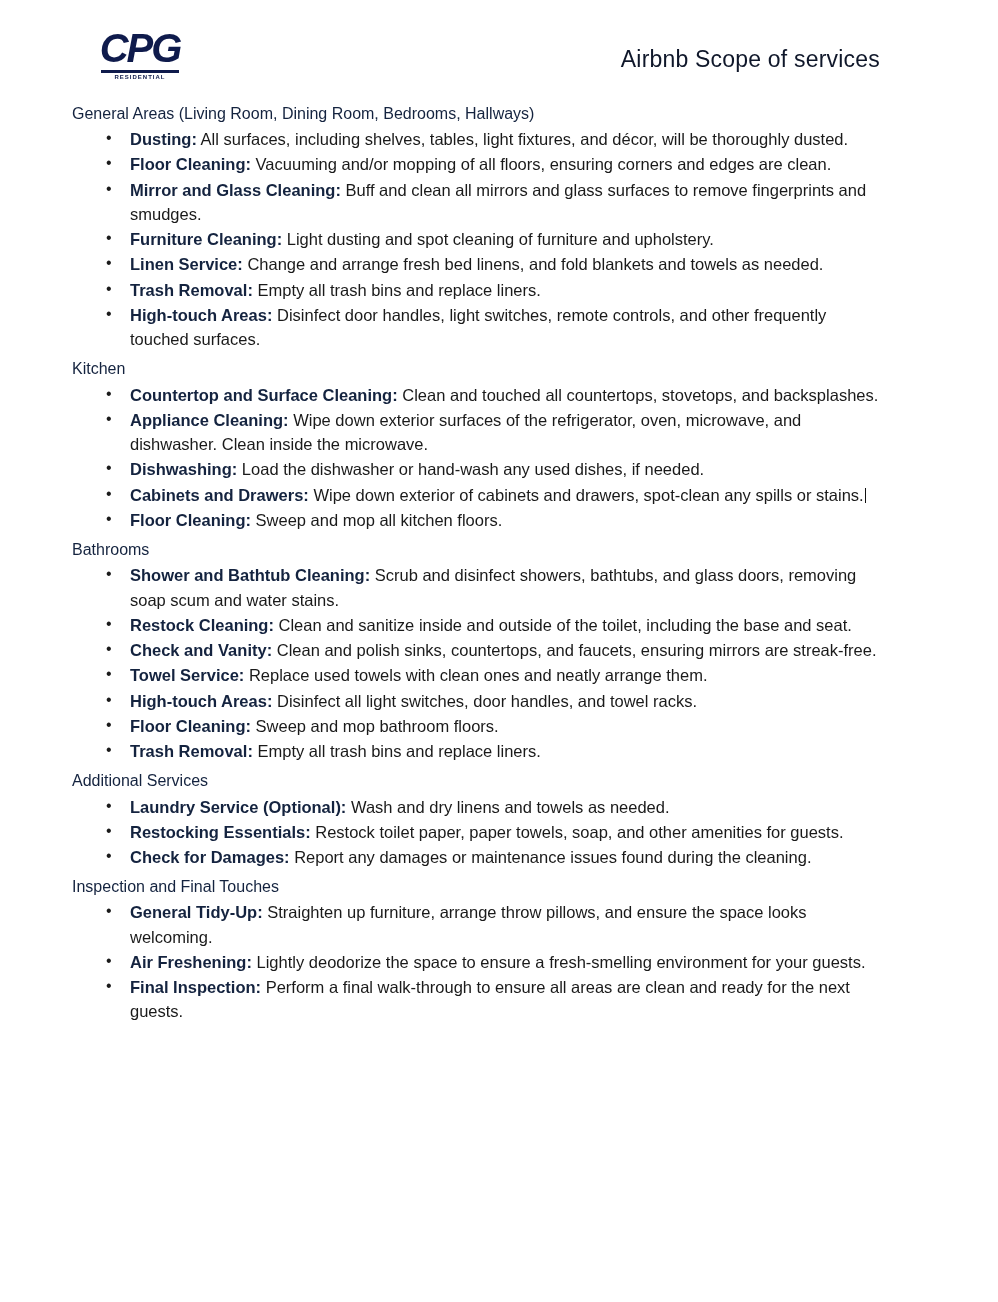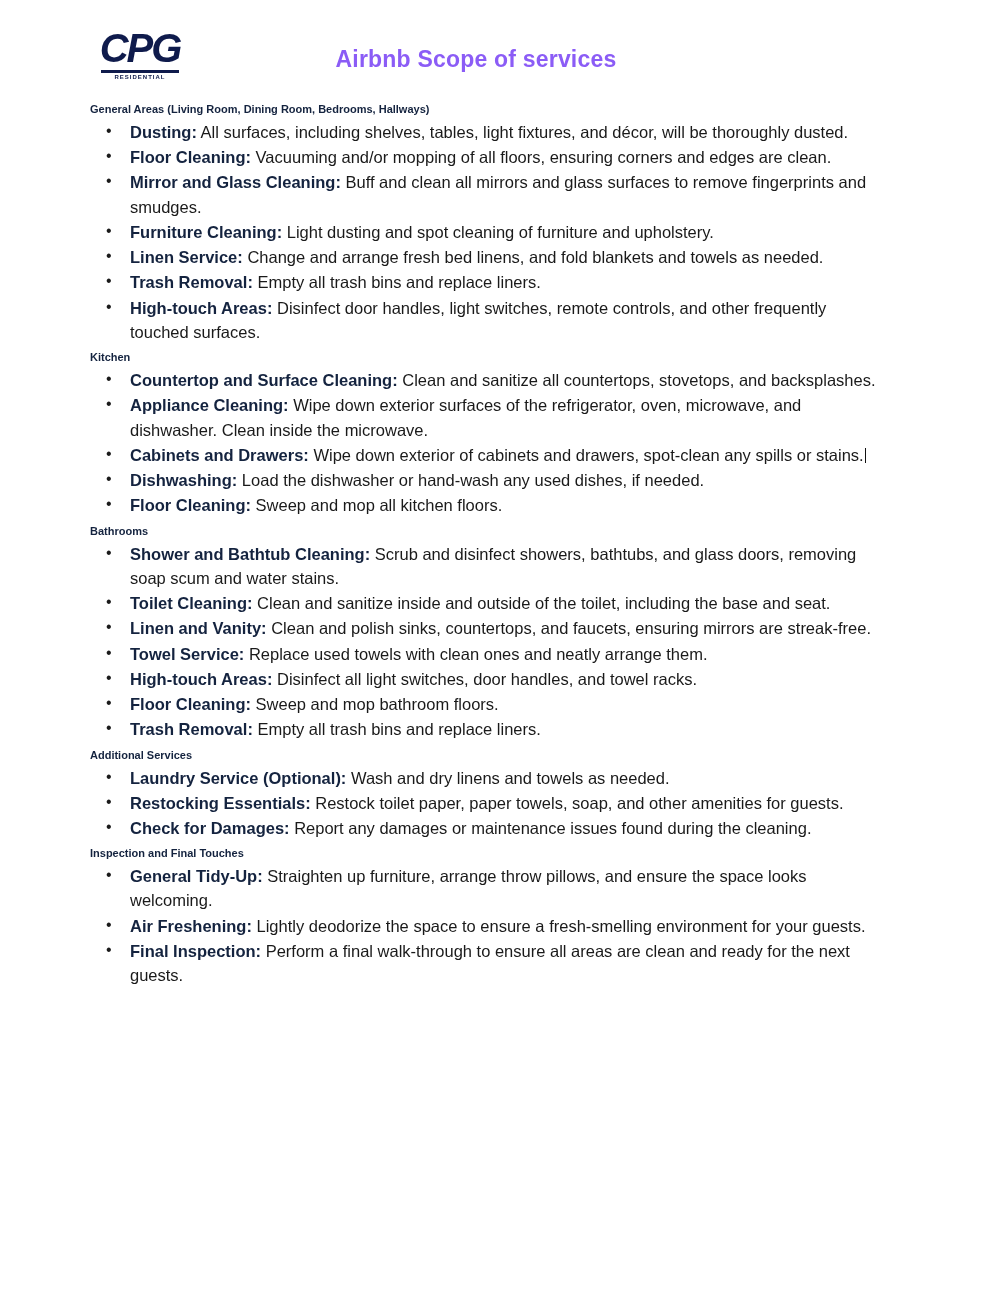--- a/index.html
+++ b/index.html
@@ -54,32 +54,32 @@
     font-weight: bold;
     margin-top: 1px;
   }
   .logo-bar {
     width: 78px;
     height: 3px;
     background: #0f1b4c;
     margin-top: 2px;
   }
   .doc-title {
-    text-align: center;
+    text-align: right;
     font-size: 23px;
-    font-weight: bold;
-    color: #8b5cf6;
+    font-weight: normal;
+    color: #0f172a;
     padding-top: 28px;
     letter-spacing: 0.2px;
   }
   .section-heading {
-    font-size: 11px;
-    font-weight: bold;
+    font-size: 16px;
+    font-weight: normal;
     color: #14233f;
-    margin: 6px 0 2px 18px;
+    margin: 6px 0 2px 0;
     line-height: 1.45;
   }
   ul.items {
     list-style: none;
     margin: 0 0 0 0;
     padding: 0;
   }
   ul.items li {
     position: relative;
     padding-left: 58px;
@@ -129,31 +129,31 @@
         <li><span class="term">Dusting:</span><span> All surfaces, including shelves, tables, light fixtures, and décor, will be thoroughly dusted.</span></li>
         <li><span class="term">Floor Cleaning:</span><span> Vacuuming and/or mopping of all floors, ensuring corners and edges are clean.</span></li>
         <li><span class="term">Mirror and Glass Cleaning:</span><span> Buff and clean all mirrors and glass surfaces to remove fingerprints and smudges.</span></li>
         <li><span class="term">Furniture Cleaning:</span><span> Light dusting and spot cleaning of furniture and upholstery.</span></li>
         <li><span class="term">Linen Service:</span><span> Change and arrange fresh bed linens, and fold blankets and towels as needed.</span></li>
         <li><span class="term">Trash Removal:</span><span> Empty all trash bins and replace liners.</span></li>
         <li><span class="term">High-touch Areas:</span><span> Disinfect door handles, light switches, remote controls, and other frequently touched surfaces.</span></li>
       </ul>
       <div class="section-heading">Kitchen</div>
       <ul class="items">
-        <li><span class="term">Countertop and Surface Cleaning:</span><span> Clean and sanitize all countertops, stovetops, and backsplashes.</span></li>
+        <li><span class="term">Countertop and Surface Cleaning:</span><span> Clean and touched all countertops, stovetops, and backsplashes.</span></li>
         <li><span class="term">Appliance Cleaning:</span><span> Wipe down exterior surfaces of the refrigerator, oven, microwave, and dishwasher. Clean inside the microwave.</span></li>
+        <li><span class="term">Dishwashing:</span><span> Load the dishwasher or hand-wash any used dishes, if needed.</span></li>
         <li><span class="term">Cabinets and Drawers:</span><span> Wipe down exterior of cabinets and drawers, spot-clean any spills or stains.</span><span class="caret"></span></li>
-        <li><span class="term">Dishwashing:</span><span> Load the dishwasher or hand-wash any used dishes, if needed.</span></li>
         <li><span class="term">Floor Cleaning:</span><span> Sweep and mop all kitchen floors.</span></li>
       </ul>
       <div class="section-heading">Bathrooms</div>
       <ul class="items">
         <li><span class="term">Shower and Bathtub Cleaning:</span><span> Scrub and disinfect showers, bathtubs, and glass doors, removing soap scum and water stains.</span></li>
-        <li><span class="term">Toilet Cleaning:</span><span> Clean and sanitize inside and outside of the toilet, including the base and seat.</span></li>
-        <li><span class="term">Linen and Vanity:</span><span> Clean and polish sinks, countertops, and faucets, ensuring mirrors are streak-free.</span></li>
+        <li><span class="term">Restock Cleaning:</span><span> Clean and sanitize inside and outside of the toilet, including the base and seat.</span></li>
+        <li><span class="term">Check and Vanity:</span><span> Clean and polish sinks, countertops, and faucets, ensuring mirrors are streak-free.</span></li>
         <li><span class="term">Towel Service:</span><span> Replace used towels with clean ones and neatly arrange them.</span></li>
         <li><span class="term">High-touch Areas:</span><span> Disinfect all light switches, door handles, and towel racks.</span></li>
         <li><span class="term">Floor Cleaning:</span><span> Sweep and mop bathroom floors.</span></li>
         <li><span class="term">Trash Removal:</span><span> Empty all trash bins and replace liners.</span></li>
       </ul>
       <div class="section-heading">Additional Services</div>
       <ul class="items">
         <li><span class="term">Laundry Service (Optional):</span><span> Wash and dry linens and towels as needed.</span></li>
         <li><span class="term">Restocking Essentials:</span><span> Restock toilet paper, paper towels, soap, and other amenities for guests.</span></li>
         <li><span class="term">Check for Damages:</span><span> Report any damages or maintenance issues found during the cleaning.</span></li>

